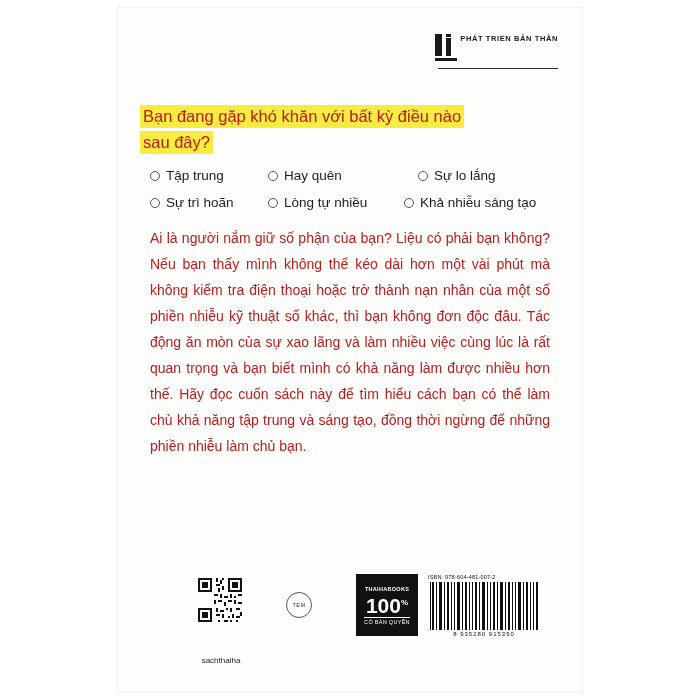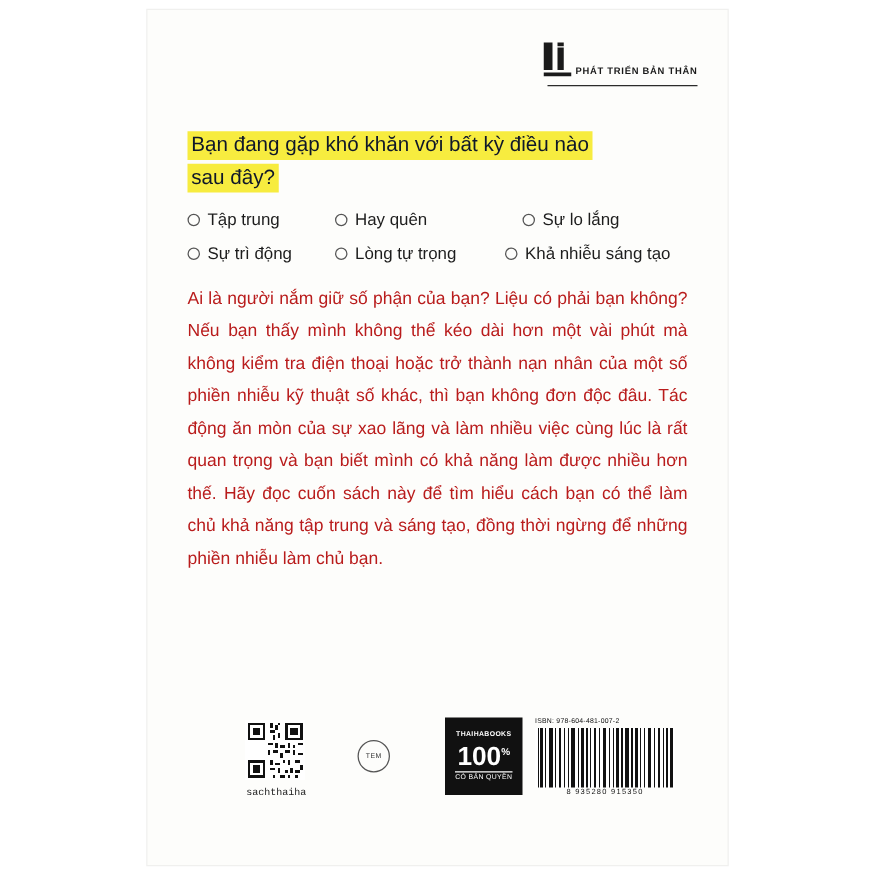--- a/index.html
+++ b/index.html
@@ -25,21 +25,21 @@
     height: 684px;
     background: #fdfdfb;
     box-shadow: 0 0 0 1px #f0f0ee;
   }
   
   .publisher {
     position: absolute;
     right: 24px;
     top: 26px;
     display: flex;
-    align-items: flex-end;
+    align-items: flex-start;
     gap: 3px;
   }
   .pub-mark {
     width: 22px;
     height: 30px;
     position: relative;
   }
   .pub-mark .bar-left {
     position: absolute;
     left: 0; top: 0;
@@ -76,26 +76,26 @@
     position: absolute;
     right: 24px;
     top: 60px;
     width: 120px;
     height: 1px;
     background: #2b2b2b;
   }
   
   .headline {
     position: absolute;
-    left: 32px;
+    left: 22px;
     top: 95px;
     width: 400px;
     font-size: 16.5px;
     line-height: 26px;
-    color: #0f172a;
+    color: #b91c1c;
   }
   .hl-line {
     display: block;
   }
   .hl-mark {
     background: #f7ec3f;
     padding: 2px 3px 3px 3px;
     box-decoration-break: clone;
     -webkit-box-decoration-break: clone;
   }
@@ -144,26 +144,25 @@
     position: absolute;
     left: 78px;
     top: 568px;
     width: 48px;
     height: 48px;
   }
   .qr svg { display: block; }
   .qr-caption {
     position: absolute;
     left: 68px;
-    top: 622px;
+    top: 648px;
     width: 70px;
     text-align: center;
     font-size: 8px;
     color: #222;
-    font-family: Liberation Mono, monospace;
   }
   .tem-seal {
     position: absolute;
     left: 168px;
     top: 584px;
     width: 24px;
     height: 24px;
     border: 1px solid #555;
     border-radius: 50%;
     display: flex;
@@ -266,25 +265,25 @@
           <span>Hay quên</span>
         </div>
         <div class="cl-item c2">
           <span class="circle"></span>
           <span>Sự lo lắng</span>
         </div>
       </div>
       <div class="cl-row">
         <div class="cl-item c1">
           <span class="circle"></span>
-          <span>Sự trì động</span>
+          <span>Sự trì hoãn</span>
         </div>
         <div class="cl-item c2">
           <span class="circle"></span>
-          <span>Lòng tự trọng</span>
+          <span>Lòng tự nhiều</span>
         </div>
         <div class="cl-item c3">
           <span class="circle"></span>
           <span>Khả nhiễu sáng tạo</span>
         </div>
       </div>
     </div>
 
     <div class="body-copy">Ai là người nắm giữ số phận của bạn? Liệu có phải bạn không? Nếu bạn thấy mình không thể kéo dài hơn một vài phút mà không kiểm tra điện thoại hoặc trở thành nạn nhân của một số phiền nhiễu kỹ thuật số khác, thì bạn không đơn độc đâu. Tác động ăn mòn của sự xao lãng và làm nhiều việc cùng lúc là rất quan trọng và bạn biết mình có khả năng làm được nhiều hơn thế. Hãy đọc cuốn sách này để tìm hiểu cách bạn có thể làm chủ khả năng tập trung và sáng tạo, đồng thời ngừng để những phiền nhiễu làm chủ bạn.</div>
 

